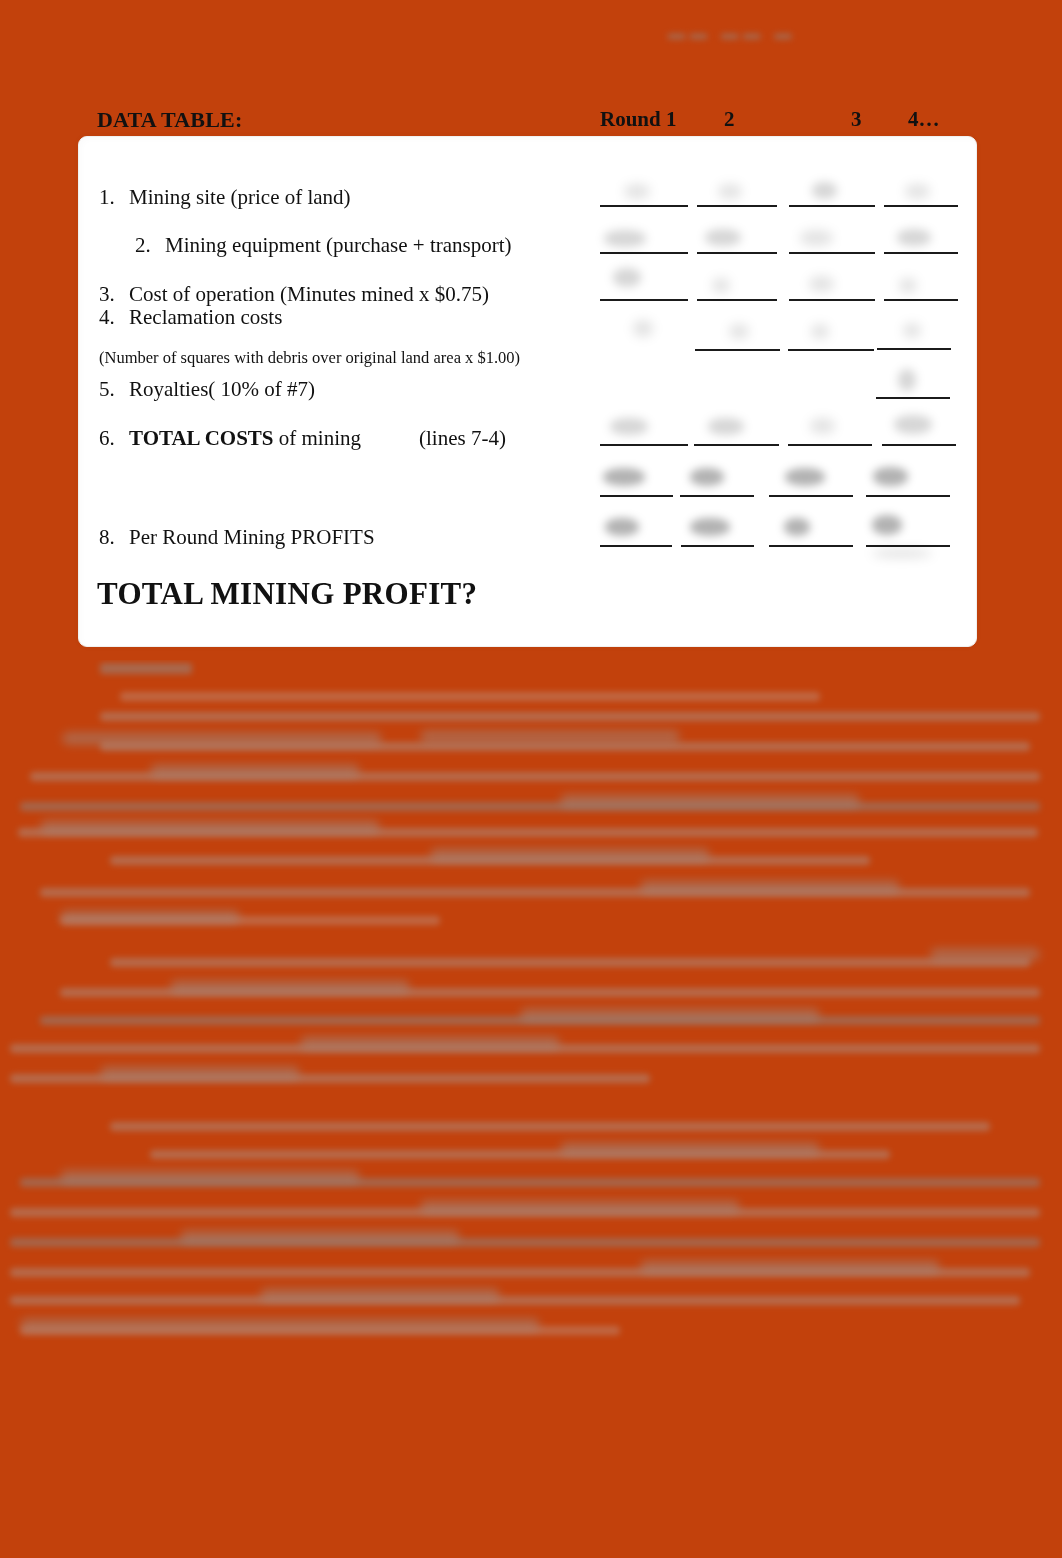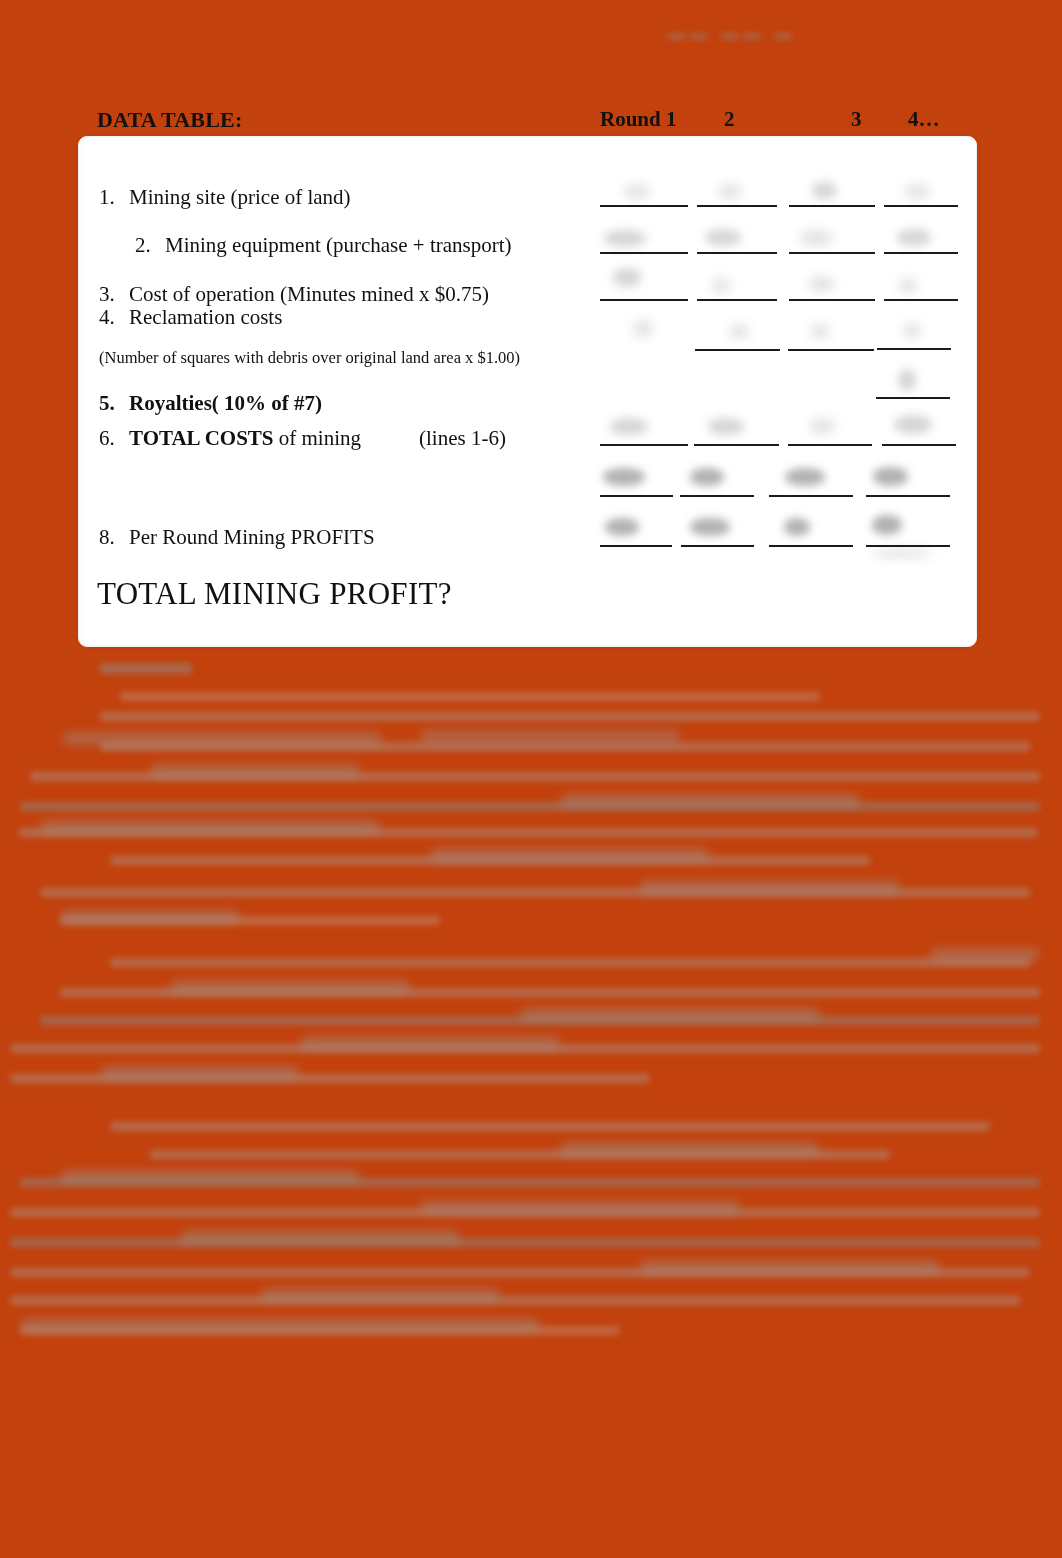--- a/index.html
+++ b/index.html
@@ -111,31 +111,31 @@
     white-space: nowrap;
   }
   .gap-wide { display: inline-block; width: 58px; }
 
   
   .rl-1 { left: 99px; top: 186px; }
   .rl-2 { left: 99px; top: 234px; margin-left: 36px; }
   .rl-3 { left: 99px; top: 283px; }
   .rl-4 { left: 99px; top: 306px; }
   .rl-note { top: 348px; }
-  .rl-5 { left: 99px; top: 392px; font-weight: bold; }
+  .rl-5 { left: 99px; top: 378px; }
   .rl-6 { left: 99px; top: 427px; }
   .rl-7 { left: 99px; top: 477px; }
   .rl-8 { left: 99px; top: 526px; }
 
   
   .grand-total {
     position: absolute;
     left: 97px; top: 576px;
     font-size: 31px;
-    font-weight: normal;
+    font-weight: bold;
     letter-spacing: .3px;
     white-space: nowrap;
   }
 
   
   .blank {
     position: absolute;
     height: 2px;
     background: #1b1b1b;
   }
@@ -221,21 +221,21 @@
     <span class="num">4.</span><span>Reclamation costs</span>
   </div>
 
   <div class="sub-note rl-note">(Number of squares with debris over original land area x $1.00)</div>
 
   <div class="row-label rl-5">
     <span class="num">5.</span><span>Royalties( 10% of #7)</span>
   </div>
 
   <div class="row-label rl-6">
-    <span class="num">6.</span><b>TOTAL COSTS</b><span> of mining</span><span class="gap-wide"></span><span>(lines 1-6)</span>
+    <span class="num">6.</span><b>TOTAL COSTS</b><span> of mining</span><span class="gap-wide"></span><span>(lines 7-4)</span>
   </div>
 
 
   <div class="row-label rl-8">
     <span class="num">8.</span><span>Per Round Mining PROFITS</span>
   </div>
 
   <div class="grand-total">TOTAL MINING PROFIT?</div>
 
   <div class="blank" style="left:600px; top:205px; width:88px;"></div>

